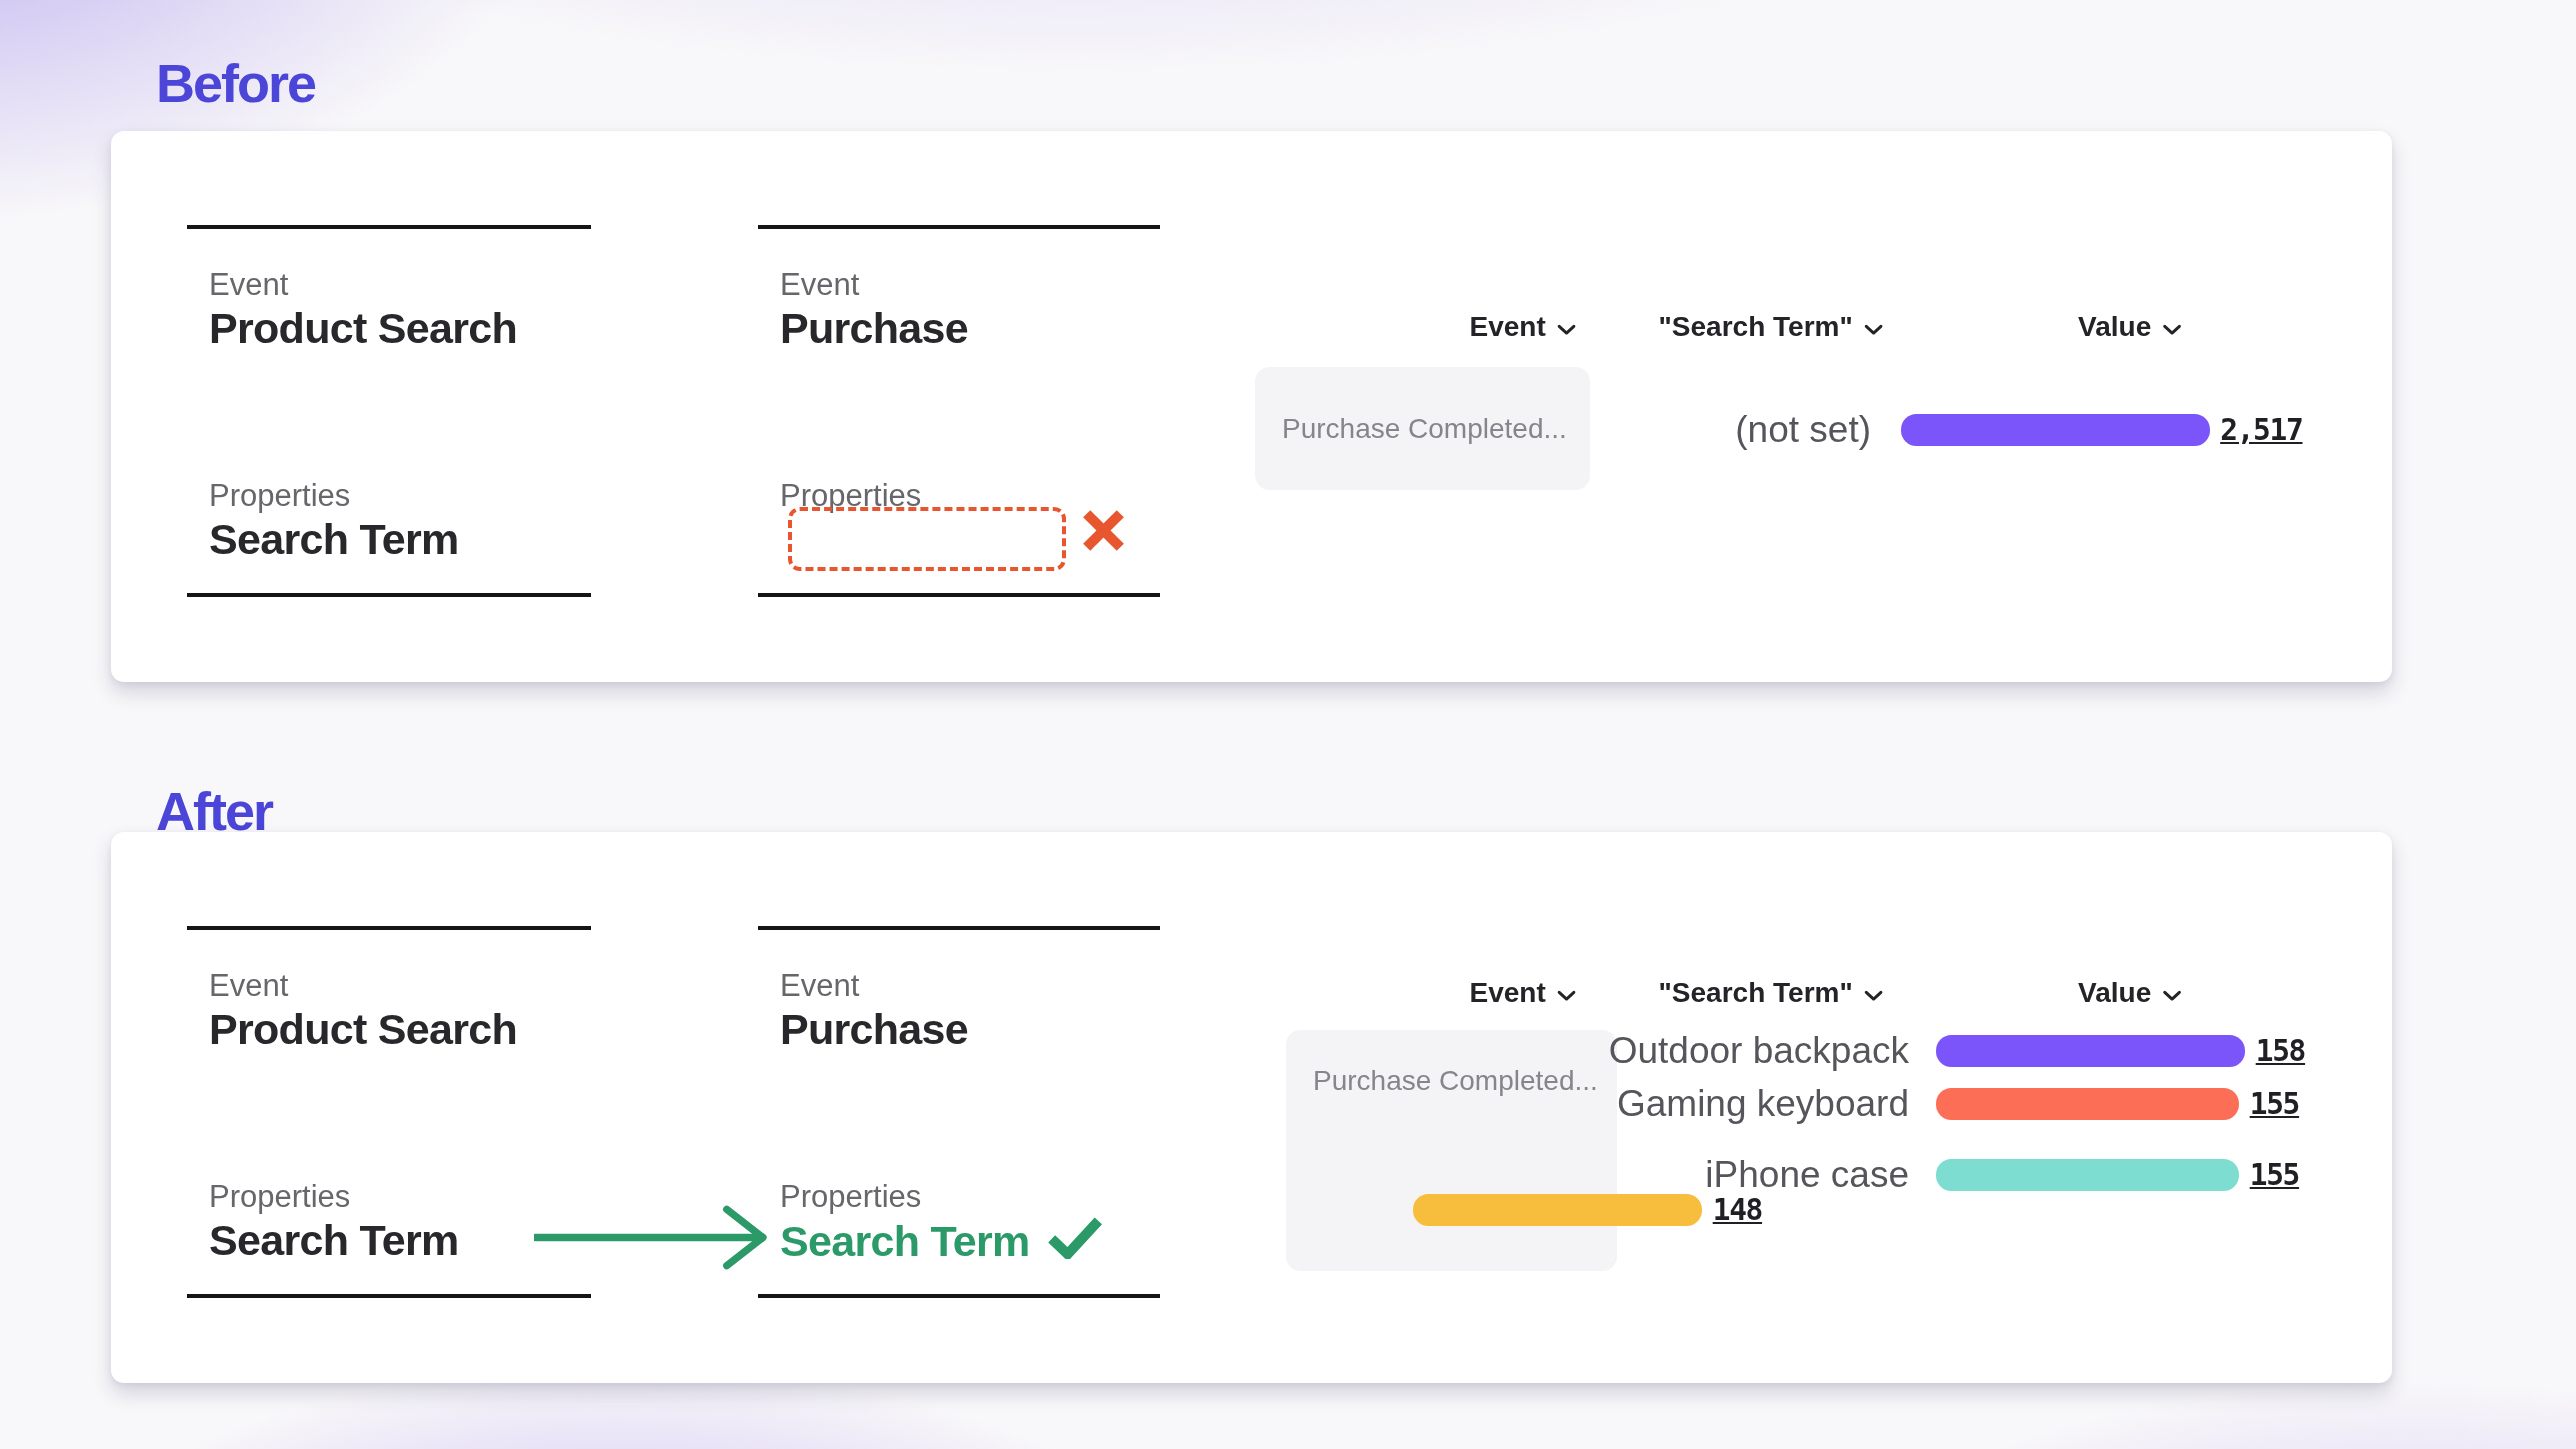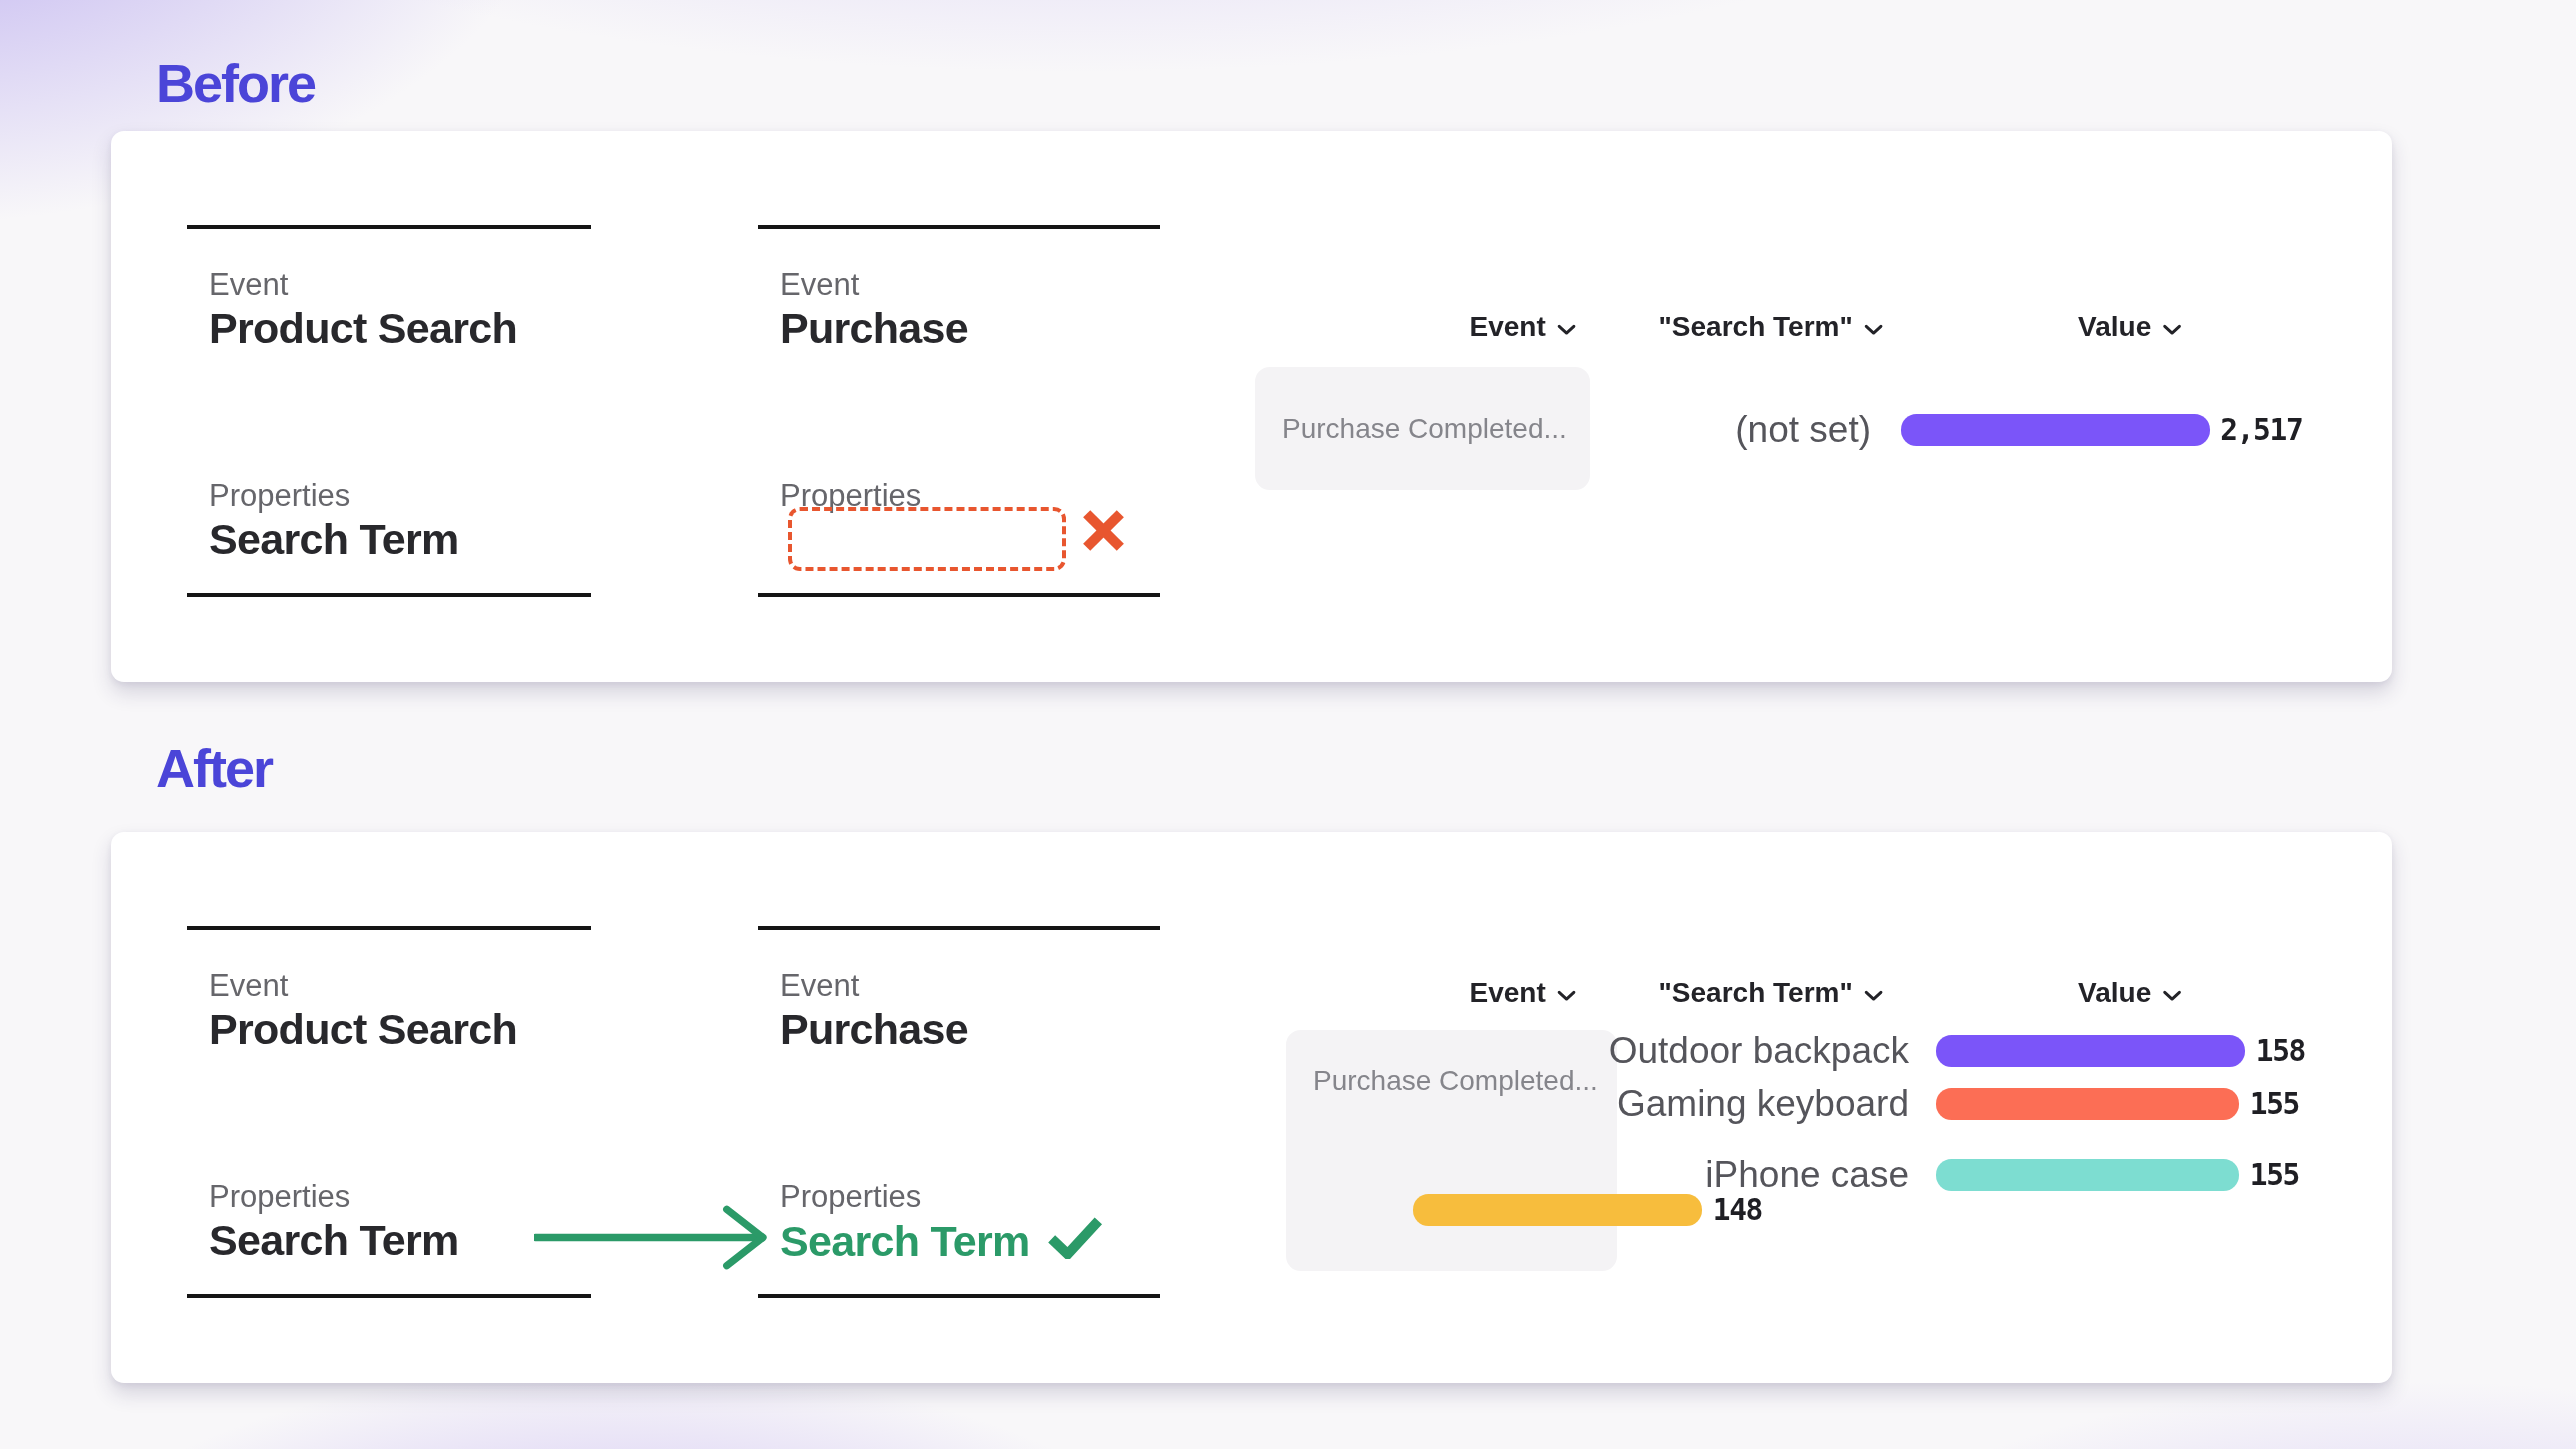--- a/index.html
+++ b/index.html
@@ -11,21 +11,21 @@
       radial-gradient(1744px 537px at 42% -18%, rgba(203,192,242,.85) 0%, rgba(203,192,242,0) 62%),
       radial-gradient(872px 349px at 24% 110%, rgba(166,140,236,.55) 0%, rgba(166,140,236,0) 65%),
       radial-gradient(1006px 416px at 94% 114%, rgba(166,140,236,.50) 0%, rgba(166,140,236,0) 65%),
       linear-gradient(#f8f7f9,#f8f7f9);
   }
   .section-heading{
     position:absolute;margin:0;font-size:54px;font-weight:700;letter-spacing:-2px;
     color:#4B45D8;line-height:1.0;
   }
   #h-before{left:156px;top:56px;}
-  #h-after{left:156px;top:741px;}
+  #h-after{left:156px;top:784px;}
 
   .card{
     position:absolute;left:111px;width:2281px;height:551px;background:#ffffff;
     border-radius:13px;
     box-shadow:0 10.7px 20px rgba(45,35,90,.16), 0 2.7px 6.7px rgba(45,35,90,.07);
   }
   .card-before{top:131px;}
   .card-after{top:832px;}
 
   
@@ -77,21 +77,21 @@
 
   
   .bar-row{position:absolute;left:1275px;height:32px;display:flex;align-items:center;}
   .row-label{font-size:37px;color:#55555B;text-align:right;white-space:nowrap;}
   .card-before .row-label{width:485px;}
   .card-after .row-label{width:523px;}
   .bar{height:32px;border-radius:15.4px;flex:none;}
   .card-before .bar{margin-left:29.5px;}
   .card-after .bar{margin-left:27px;}
   .row-value{margin-left:10.7px;font-family:"DejaVu Sans Mono",monospace;font-weight:700;
-    font-size:29.5px;color:#1f1f24;letter-spacing:-1.3px;white-space:nowrap;}
+    font-size:29.5px;color:#1f1f24;letter-spacing:-1.3px;white-space:nowrap;text-decoration:underline;}
 </style>
 </head>
 <body>
 
 <h1 class="section-heading" id="h-before">Before</h1>
 
 <section class="card card-before">
   <div class="field-block block-search">
     <div class="fld-label lbl-1">Event</div>
     <div class="fld-value val-1">Product Search</div>

